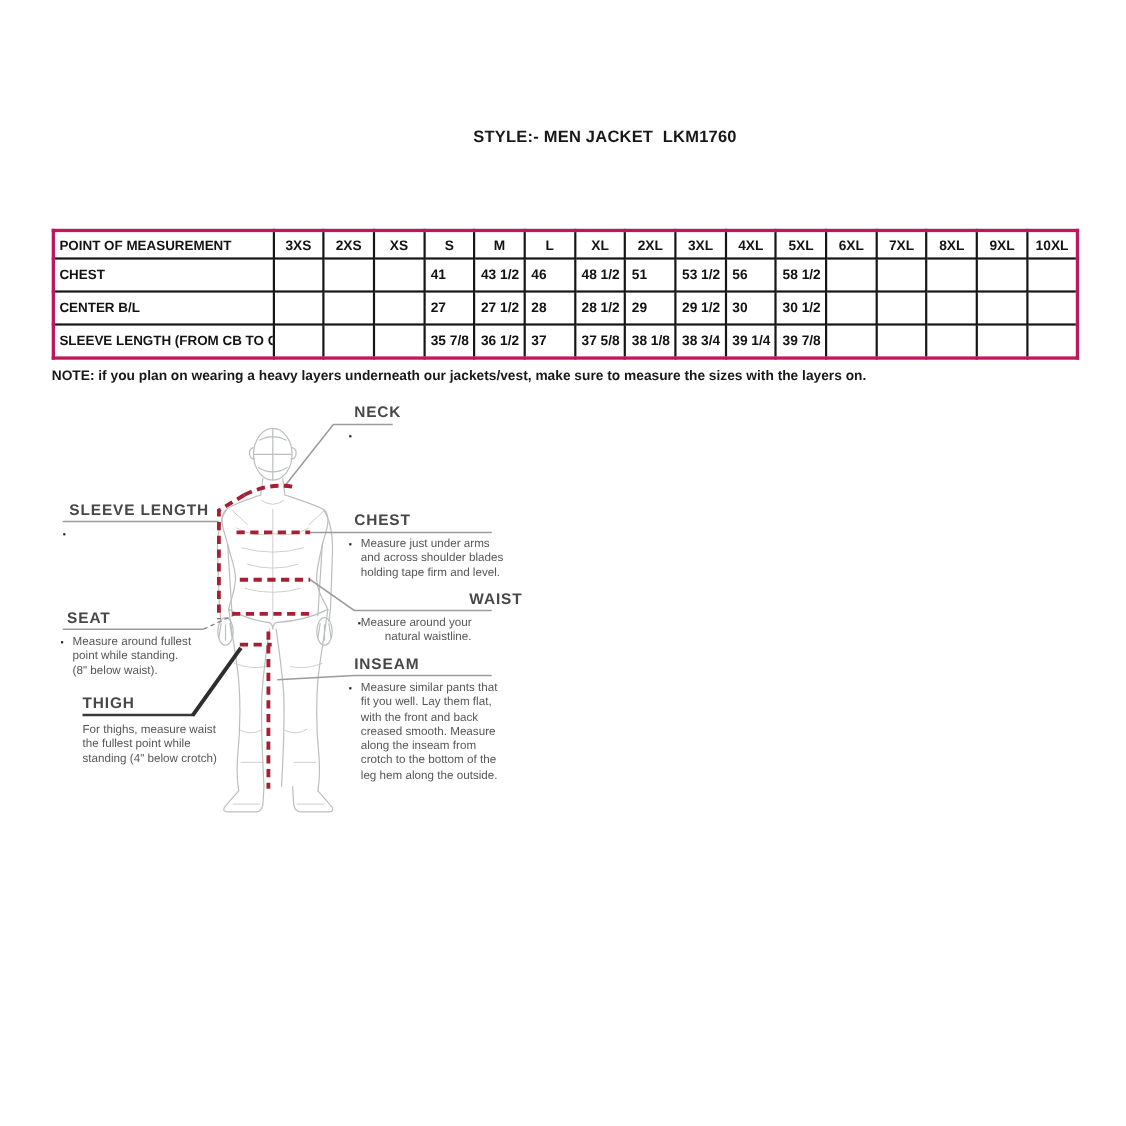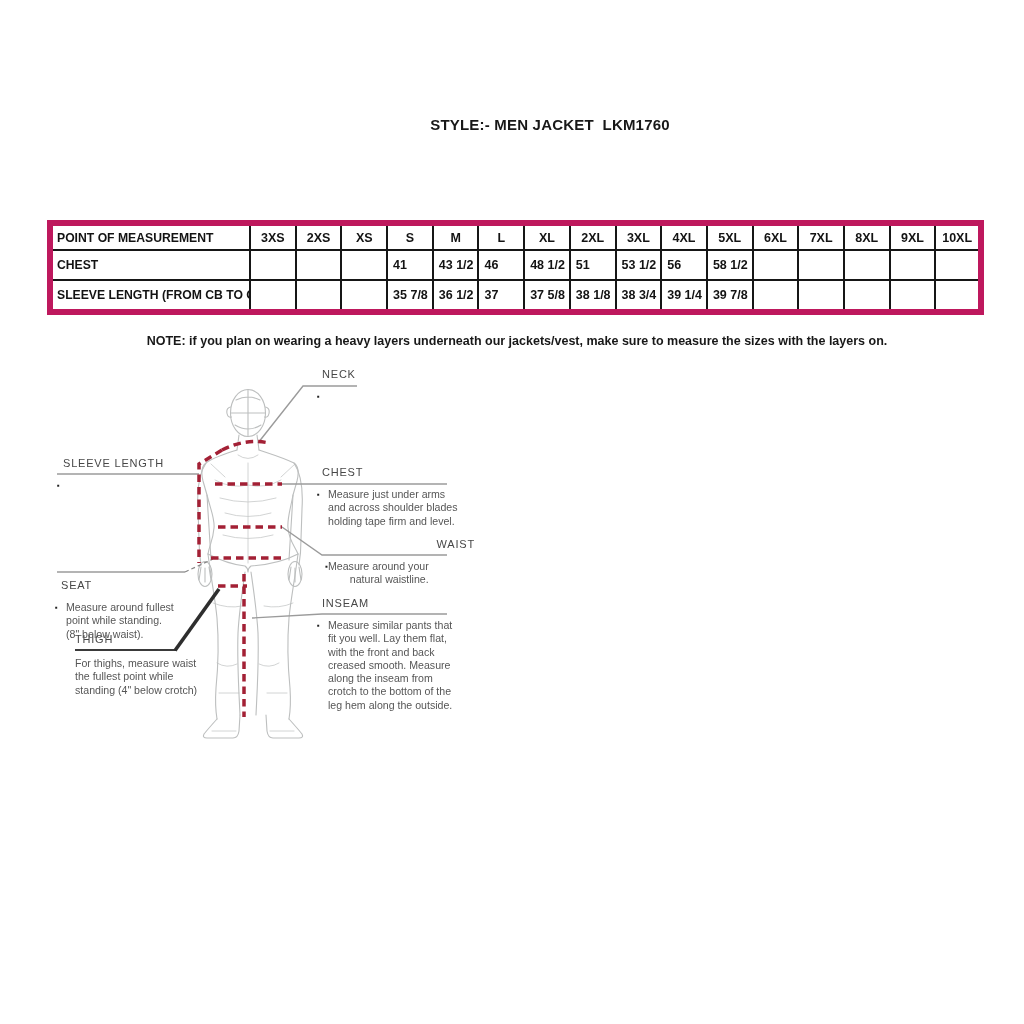--- a/index.html
+++ b/index.html
@@ -5,56 +5,56 @@
   html,body{margin:0;padding:0;background:#fff;}
   body{width:1024px;height:1024px;position:relative;font-family:"Liberation Sans",sans-serif;overflow:hidden;}
 
   .page-title{
     position:absolute;left:47px;top:116px;width:1006px;
     text-align:center;font-size:15px;font-weight:bold;color:#181818;
     white-space:pre;letter-spacing:.2px;
   }
 
   table.size-table{
-    position:absolute;left:47px;top:220px;width:931px;
+    position:absolute;left:47px;top:208px;width:931px;
     border-collapse:collapse;table-layout:fixed;
-    border:6px solid #be185d;color:#131313;
+    border:3px solid #be185d;color:#131313;
   }
   table.size-table th,table.size-table td{
     border:2px solid #161616;overflow:hidden;white-space:nowrap;
   }
   table.size-table th{height:23px;font-size:12.5px;font-weight:bold;padding:0 1px;}
   table.size-table th.poml{text-align:left;padding-left:4px;font-size:12.2px;}
   table.size-table td{height:26px;font-size:12.5px;font-weight:bold;text-align:left;padding-left:5px;}
   table.size-table td.row-label{font-size:12.2px;padding-left:4px;}
 
   .note-line{
     position:absolute;left:47px;top:334px;width:940px;
-    font-size:12.5px;font-weight:bold;color:#181818;text-align:center;
+    font-size:12.5px;font-weight:bold;color:#181818;
   }
 
   .diagram{position:absolute;left:55px;top:363px;width:420px;height:405px;}
   .diagram svg{position:absolute;left:0;top:0;pointer-events:none;}
 
   .callout{position:absolute;z-index:2;}
   .co-heading{
-    font-size:11px;font-weight:normal;color:#474747;
+    font-size:14px;font-weight:bold;color:#474747;
     letter-spacing:.8px;line-height:17px;margin:0;
   }
   .co-text{display:flex;margin-top:7px;}
   .co-bullet{width:11px;flex:0 0 11px;font-size:8px;line-height:13px;color:#222;}
   .co-lines{font-size:10.6px;line-height:13.3px;color:#565656;}
   .no-bullet .co-text{margin-top:9px;}
 
   .co-neck{left:262px;top:3px;width:158px;}
   .co-chest{left:262px;top:101px;width:158px;}
   .co-waist{left:262px;top:173px;width:158px;text-align:right;}
   .co-inseam{left:262px;top:232px;width:158px;}
   .co-sleeve_length{left:2px;top:92px;width:175px;}
-  .co-seat{left:0px;top:190px;width:150px;margin-top:24px;}
+  .co-seat{left:0px;top:190px;width:150px;}
   .co-thigh{left:20px;top:268px;width:180px;}
   .co-neck .co-heading,.co-chest .co-heading,.co-waist .co-heading,.co-inseam .co-heading{margin-left:5px;}
   .co-sleeve_length .co-heading,.co-seat .co-heading{margin-left:6px;}
 </style>
 </head>
 <body>
 
 <div class="page-title">STYLE:- MEN JACKET  LKM1760</div>
 
 <table class="size-table">
@@ -105,20 +105,39 @@
         <td></td>
         <td></td>
         <td>41</td>
         <td>43 1/2</td>
         <td>46</td>
         <td>48 1/2</td>
         <td>51</td>
         <td>53 1/2</td>
         <td>56</td>
         <td>58 1/2</td>
+        <td></td>
+        <td></td>
+        <td></td>
+        <td></td>
+        <td></td>
+      </tr>
+      <tr>
+        <td class="row-label">CENTER B/L</td>
+        <td></td>
+        <td></td>
+        <td></td>
+        <td>27</td>
+        <td>27 1/2</td>
+        <td>28</td>
+        <td>28 1/2</td>
+        <td>29</td>
+        <td>29 1/2</td>
+        <td>30</td>
+        <td>30 1/2</td>
         <td></td>
         <td></td>
         <td></td>
         <td></td>
         <td></td>
       </tr>
       <tr>
         <td class="row-label">SLEEVE LENGTH (FROM CB TO CUFF)</td>
         <td></td>
         <td></td>

